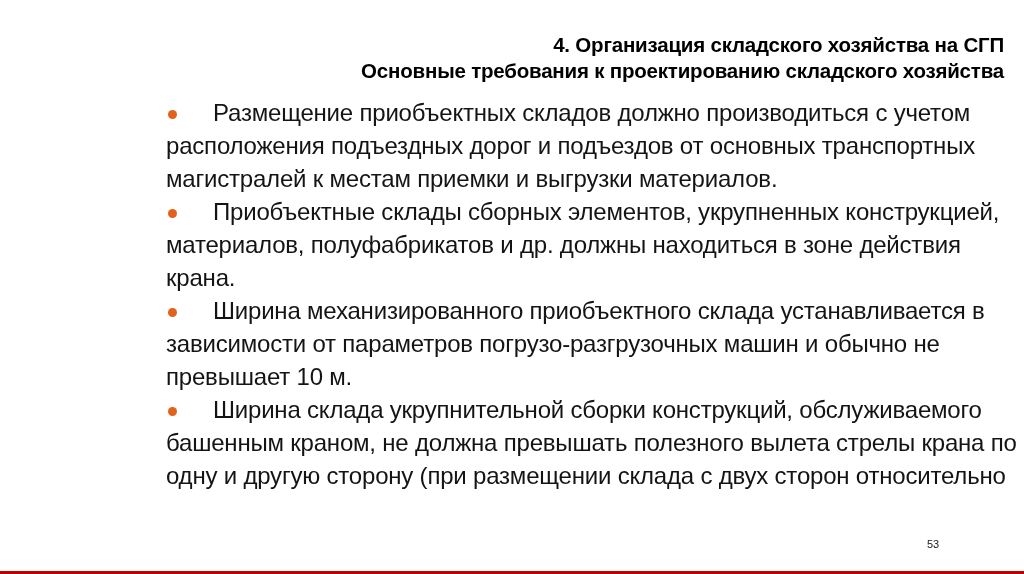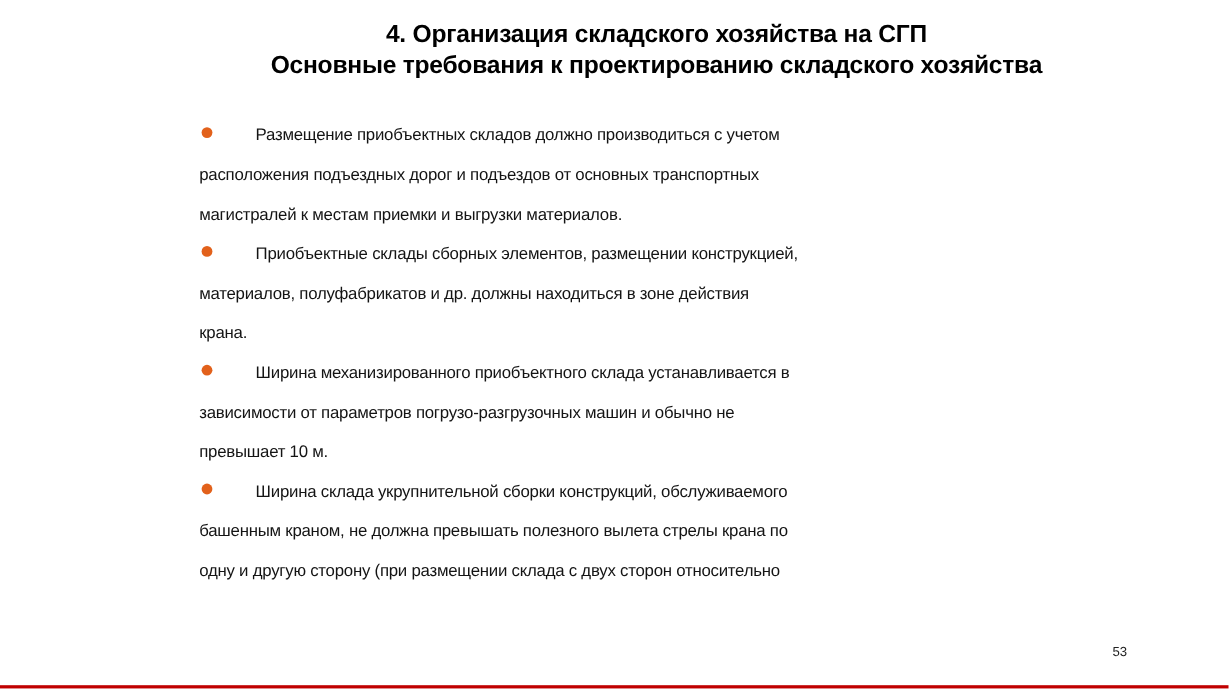--- a/index.html
+++ b/index.html
@@ -9,24 +9,24 @@
     width: 1024px;
     height: 574px;
     background: #ffffff;
     overflow: hidden;
     font-family: "Liberation Sans", sans-serif;
     color: #111111;
   }
 
   .title-block {
     position: absolute;
-    top: 16px;
+    top: 32px;
     left: 90px;
     right: 20px;
-    text-align: center;
+    text-align: right;
   }
 
   .slide-title {
     font-size: 20.5px;
     line-height: 26px;
     font-weight: bold;
     color: #000000;
     letter-spacing: -0.2px;
   }
 
@@ -36,21 +36,21 @@
     font-weight: bold;
     color: #000000;
     letter-spacing: -0.2px;
   }
 
   .content {
     position: absolute;
     left: 166px;
     top: 96px;
     width: 740px;
-    font-size: 14px;
+    font-size: 24px;
     line-height: 33px;
     letter-spacing: -0.2px;
     color: #141414;
   }
 
   .bullet-item { margin: 0; }
 
   .bullet-line {
     display: block;
     white-space: nowrap;
@@ -98,21 +98,21 @@
 
   <div class="content">
 
     <p class="bullet-item">
       <span class="bullet-line"><span class="bullet-dot"></span><span>Размещение приобъектных складов должно производиться с учетом</span></span>
       <span class="bullet-line">расположения подъездных дорог и подъездов от основных транспортных</span>
       <span class="bullet-line">магистралей к местам приемки и выгрузки материалов.</span>
     </p>
 
     <p class="bullet-item">
-      <span class="bullet-line"><span class="bullet-dot"></span><span>Приобъектные склады сборных элементов, размещении конструкцией,</span></span>
+      <span class="bullet-line"><span class="bullet-dot"></span><span>Приобъектные склады сборных элементов, укрупненных конструкцией,</span></span>
       <span class="bullet-line">материалов, полуфабрикатов и др. должны находиться в зоне действия</span>
       <span class="bullet-line">крана.</span>
     </p>
 
     <p class="bullet-item">
       <span class="bullet-line"><span class="bullet-dot"></span><span>Ширина механизированного приобъектного склада устанавливается в</span></span>
       <span class="bullet-line">зависимости от параметров погрузо-разгрузочных машин и обычно не</span>
       <span class="bullet-line">превышает 10 м.</span>
     </p>
 

